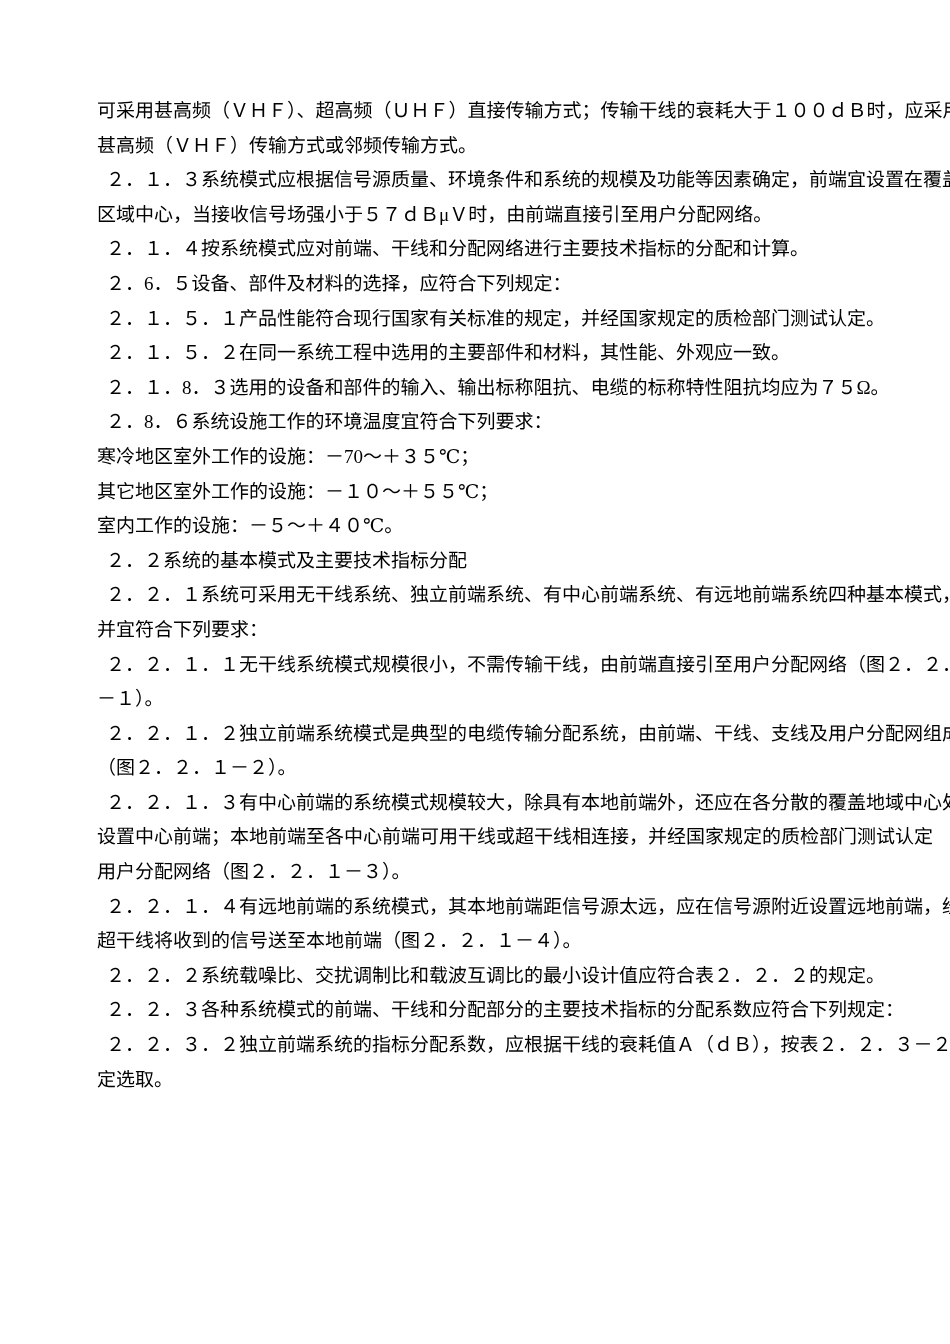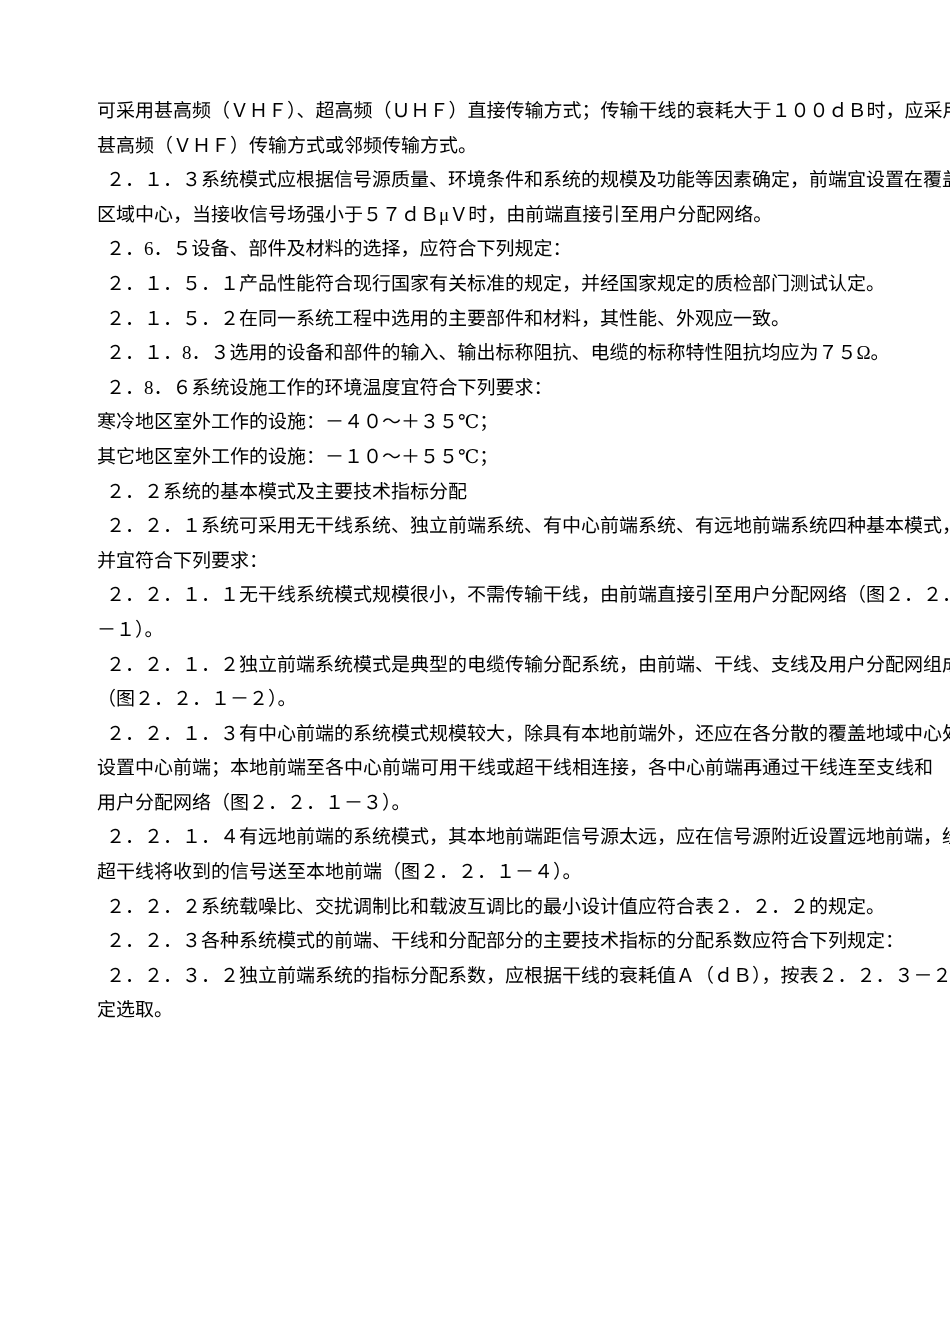--- a/index.html
+++ b/index.html
@@ -35,36 +35,38 @@
 </style>
 </head>
 <body>
 
 <div class="page">
   <div class="doc-body">
       <div class="text-line">可采用甚高频（ＶＨＦ）、超高频（ＵＨＦ）直接传输方式；传输干线的衰耗大于１００ｄＢ时，应采用</div>
       <div class="text-line">甚高频（ＶＨＦ）传输方式或邻频传输方式。</div>
       <div class="text-line indent">２．１．３系统模式应根据信号源质量、环境条件和系统的规模及功能等因素确定，前端宜设置在覆盖</div>
       <div class="text-line">区域中心，当接收信号场强小于５７ｄＢμＶ时，由前端直接引至用户分配网络。</div>
+      <div class="text-line indent">２．１．４按系统模式应对前端、干线和分配网络进行主要技术指标的分配和计算。</div>
       <div class="text-line indent">２．6．５设备、部件及材料的选择，应符合下列规定：</div>
       <div class="text-line indent">２．１．５．１产品性能符合现行国家有关标准的规定，并经国家规定的质检部门测试认定。</div>
       <div class="text-line indent">２．１．５．２在同一系统工程中选用的主要部件和材料，其性能、外观应一致。</div>
       <div class="text-line indent">２．１．8．３选用的设备和部件的输入、输出标称阻抗、电缆的标称特性阻抗均应为７５Ω。</div>
       <div class="text-line indent">２．8．６系统设施工作的环境温度宜符合下列要求：</div>
-      <div class="text-line">寒冷地区室外工作的设施：－４０～＋３５℃；</div>
+      <div class="text-line">寒冷地区室外工作的设施：－70～＋３５℃；</div>
       <div class="text-line">其它地区室外工作的设施：－１０～＋５５℃；</div>
+      <div class="text-line">室内工作的设施：－５～＋４０℃。</div>
       <div class="text-line indent">２．２系统的基本模式及主要技术指标分配</div>
       <div class="text-line indent">２．２．１系统可采用无干线系统、独立前端系统、有中心前端系统、有远地前端系统四种基本模式，</div>
       <div class="text-line">并宜符合下列要求：</div>
       <div class="text-line indent">２．２．１．１无干线系统模式规模很小，不需传输干线，由前端直接引至用户分配网络（图２．２．１</div>
       <div class="text-line">－１）。</div>
       <div class="text-line indent">２．２．１．２独立前端系统模式是典型的电缆传输分配系统，由前端、干线、支线及用户分配网组成</div>
       <div class="text-line">（图２．２．１－２）。</div>
       <div class="text-line indent">２．２．１．３有中心前端的系统模式规模较大，除具有本地前端外，还应在各分散的覆盖地域中心处</div>
-      <div class="text-line">设置中心前端；本地前端至各中心前端可用干线或超干线相连接，各中心前端再通过干线连至支线和</div>
+      <div class="text-line">设置中心前端；本地前端至各中心前端可用干线或超干线相连接，并经国家规定的质检部门测试认定</div>
       <div class="text-line">用户分配网络（图２．２．１－３）。</div>
       <div class="text-line indent">２．２．１．４有远地前端的系统模式，其本地前端距信号源太远，应在信号源附近设置远地前端，经</div>
       <div class="text-line">超干线将收到的信号送至本地前端（图２．２．１－４）。</div>
       <div class="text-line indent">２．２．２系统载噪比、交扰调制比和载波互调比的最小设计值应符合表２．２．２的规定。</div>
       <div class="text-line indent">２．２．３各种系统模式的前端、干线和分配部分的主要技术指标的分配系数应符合下列规定：</div>
       <div class="text-line indent">２．２．３．２独立前端系统的指标分配系数，应根据干线的衰耗值Ａ（ｄＢ），按表２．２．３－２的规</div>
       <div class="text-line">定选取。</div>
     </div>
 </div>
 

